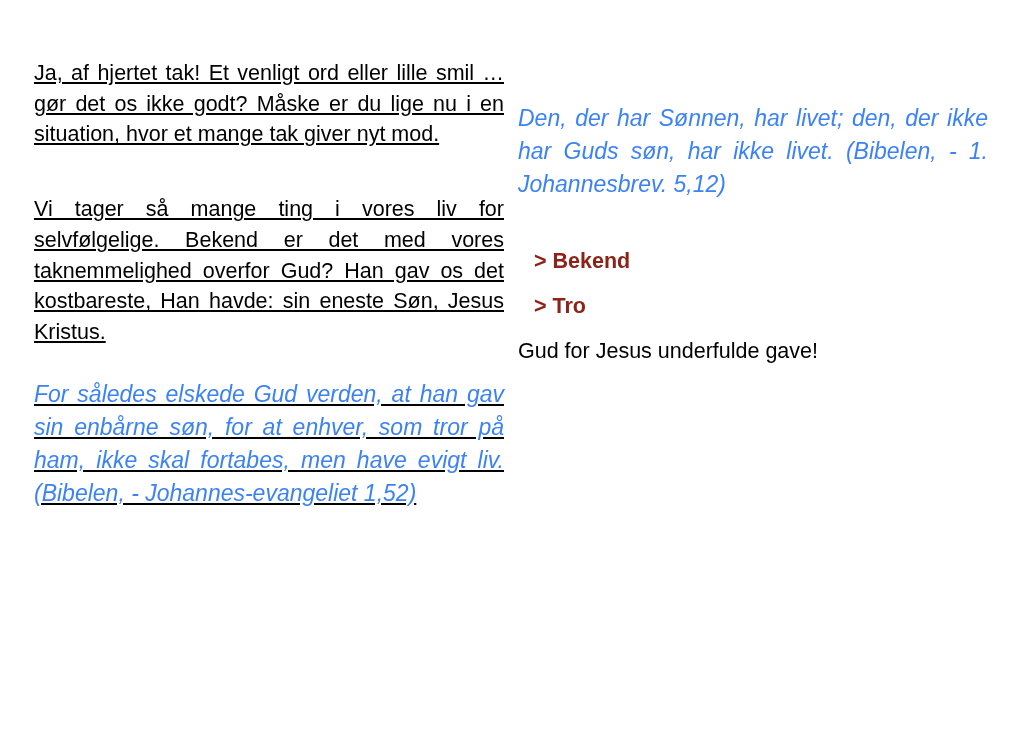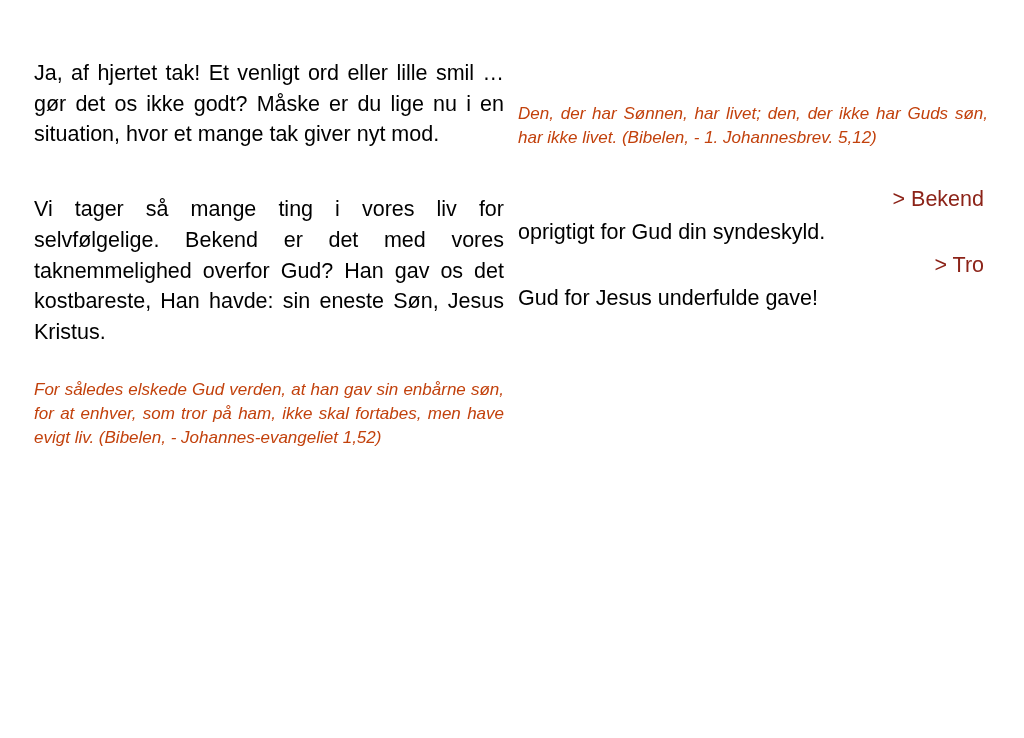--- a/index.html
+++ b/index.html
@@ -20,51 +20,51 @@
     left: 0; top: 0;
     width: 1024px;
     height: 738px;
     background: #ffffff;
   }
   .col {
     position: absolute;
     top: 58px;
     width: 470px;
   }
-  .col-left { left: 34px; }
+  .col-left { left: 34px; text-decoration: underline; }
   .col-right { left: 518px; }
 
   .para {
     font-size: 21.5px;
     line-height: 1.43;
     text-align: justify;
     text-justify: inter-word;
     margin: 0 0 0 0;
     color: #000000;
   }
   .para.black { color: #000000; }
   .verse {
-    font-size: 17px;
+    font-size: 23px;
     line-height: 1.43;
     text-align: justify;
     text-justify: inter-word;
     font-style: italic;
-    color: #c2410c;
+    color: #3b82f6;
     margin: 0;
   }
   .gap-lg { height: 44px; }
   .gap-md { height: 30px; }
 
   .step-head {
     font-size: 21.5px;
     line-height: 1.35;
-    font-weight: normal;
+    font-weight: bold;
     color: #8c2318;
-    margin: 4px;
-    text-align: right;
+    margin: 16px;
+    text-align: left;
   }
   .step-body {
     font-size: 21.5px;
     line-height: 1.35;
     color: #000000;
     margin: 0;
     text-align: left;
   }
   .steps-block { margin-top: 0; }
 </style>
@@ -88,21 +88,20 @@
   <div class="col col-right">
 
     <div class="gap-lg"></div>
 
     <p class="verse">Den, der har Sønnen, har livet; den, der ikke har Guds søn, har ikke livet. (Bibelen, - 1. Johannesbrev. 5,12)</p>
 
     <div class="gap-md"></div>
 
     <div class="steps-block">
       <p class="step-head">&gt; Bekend</p>
-      <p class="step-body">oprigtigt for Gud din syndeskyld.</p>
 
       <p class="step-head">&gt; Tro</p>
 
       <p class="step-body">Gud for Jesus underfulde gave!</p>
     </div>
   </div>
 
 </div>
 
 </body></html>

